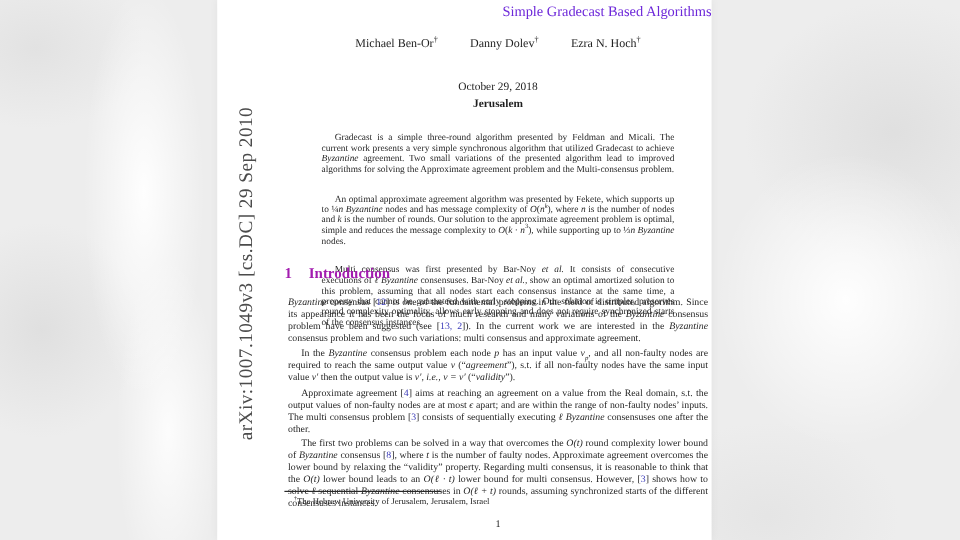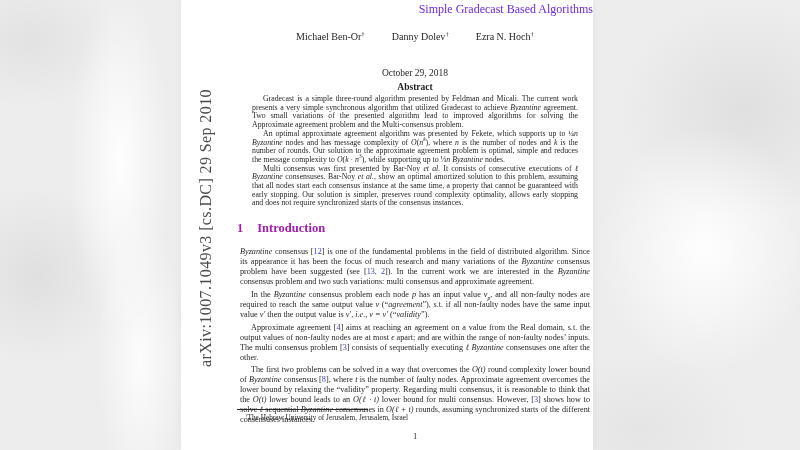--- a/index.html
+++ b/index.html
@@ -24,21 +24,21 @@
   .arxiv-stamp{
     position:absolute;left:206px;top:228px;
     transform:translate(-50%,-50%) rotate(-90deg);
     white-space:nowrap;font-size:16px;letter-spacing:.4px;color:#4b4b4b;
   }
   .title{position:absolute;left:56px;width:356px;top:2px;text-align:right;font-size:12px;color:#6d28d9;}
   .authors{position:absolute;left:56px;width:356px;top:31px;display:flex;justify-content:center;gap:27px;font-size:10px;}
   .date{position:absolute;left:56px;width:356px;top:51px;text-align:center;font-size:9.5px;margin-top:17px;}
   .abs-head{position:absolute;left:56px;width:356px;top:82px;text-align:center;font-size:9.5px;font-weight:bold;}
   .abs-text{position:absolute;left:71px;width:326px;top:95px;font-size:7.8px;line-height:8.7px;text-align:justify;}
-  .abs-text p{margin:0;text-indent:11px;font-family:Liberation Serif, serif;}
+  .abs-text p{margin:16px;text-indent:11px;font-family:Liberation Serif, serif;}
   .sec-head{position:absolute;left:56px;top:221px;font-size:12.5px;font-weight:bold;color:#a21caf;}
   .sec-head .num{margin-right:14px;}
   .body-text{position:absolute;left:56px;width:356px;top:244px;font-size:8.2px;line-height:9.95px;text-align:justify;}
   .body-text p{margin:3px;text-indent:11px;}
   .body-text p.noindent{text-indent:0;}
   .fn-rule{position:absolute;left:56px;top:409px;width:131px;height:0;border-top:1px solid #2a2a2a;}
   .footnote{position:absolute;left:56px;top:413px;width:356px;font-size:7.3px;padding-left:0;}
   .footnote .inner{padding-left:8px;}
   .page-num{position:absolute;left:56px;width:356px;top:431px;text-align:center;font-size:8.5px;}
   .it{font-style:italic;}
@@ -55,21 +55,21 @@
     <div class="title">Simple Gradecast Based Algorithms</div>
 
     <div class="authors">
         <span class="author">Michael Ben-Or<span class="sup">†</span></span>
         <span class="author">Danny Dolev<span class="sup">†</span></span>
         <span class="author">Ezra N. Hoch<span class="sup">†</span></span>
       </div>
 
     <div class="date">October 29, 2018</div>
 
-    <div class="abs-head">Abstract</div>
+    <div class="abs-head">Jerusalem</div>
 
     <div class="abs-text">
       <p>Gradecast is a simple three-round algorithm presented by Feldman and Micali. The current work presents a very simple synchronous algorithm that utilized Gradecast to achieve <span class="it">Byzantine</span> agreement. Two small variations of the presented algorithm lead to improved algorithms for solving the Approximate agreement problem and the Multi-consensus problem.</p>
       <p>An optimal approximate agreement algorithm was presented by Fekete, which supports up to ¼<span class="it">n</span> <span class="it">Byzantine</span> nodes and has message complexity of <span class="it">O</span>(<span class="it">n</span><span class="sup it">k</span>), where <span class="it">n</span> is the number of nodes and <span class="it">k</span> is the number of rounds. Our solution to the approximate agreement problem is optimal, simple and reduces the message complexity to <span class="it">O</span>(<span class="it">k</span> · <span class="it">n</span><span class="sup">3</span>), while supporting up to ⅓<span class="it">n</span> <span class="it">Byzantine</span> nodes.</p>
       <p>Multi consensus was first presented by Bar-Noy <span class="it">et al.</span> It consists of consecutive executions of <span class="it">ℓ Byzantine</span> consensuses. Bar-Noy <span class="it">et al.</span>, show an optimal amortized solution to this problem, assuming that all nodes start each consensus instance at the same time, a property that cannot be guaranteed with early stopping. Our solution is simpler, preserves round complexity optimality, allows early stopping and does not require synchronized starts of the consensus instances.</p>
     </div>
 
     <div class="sec-head">
       <span class="num">1</span><span>Introduction</span>
     </div>

